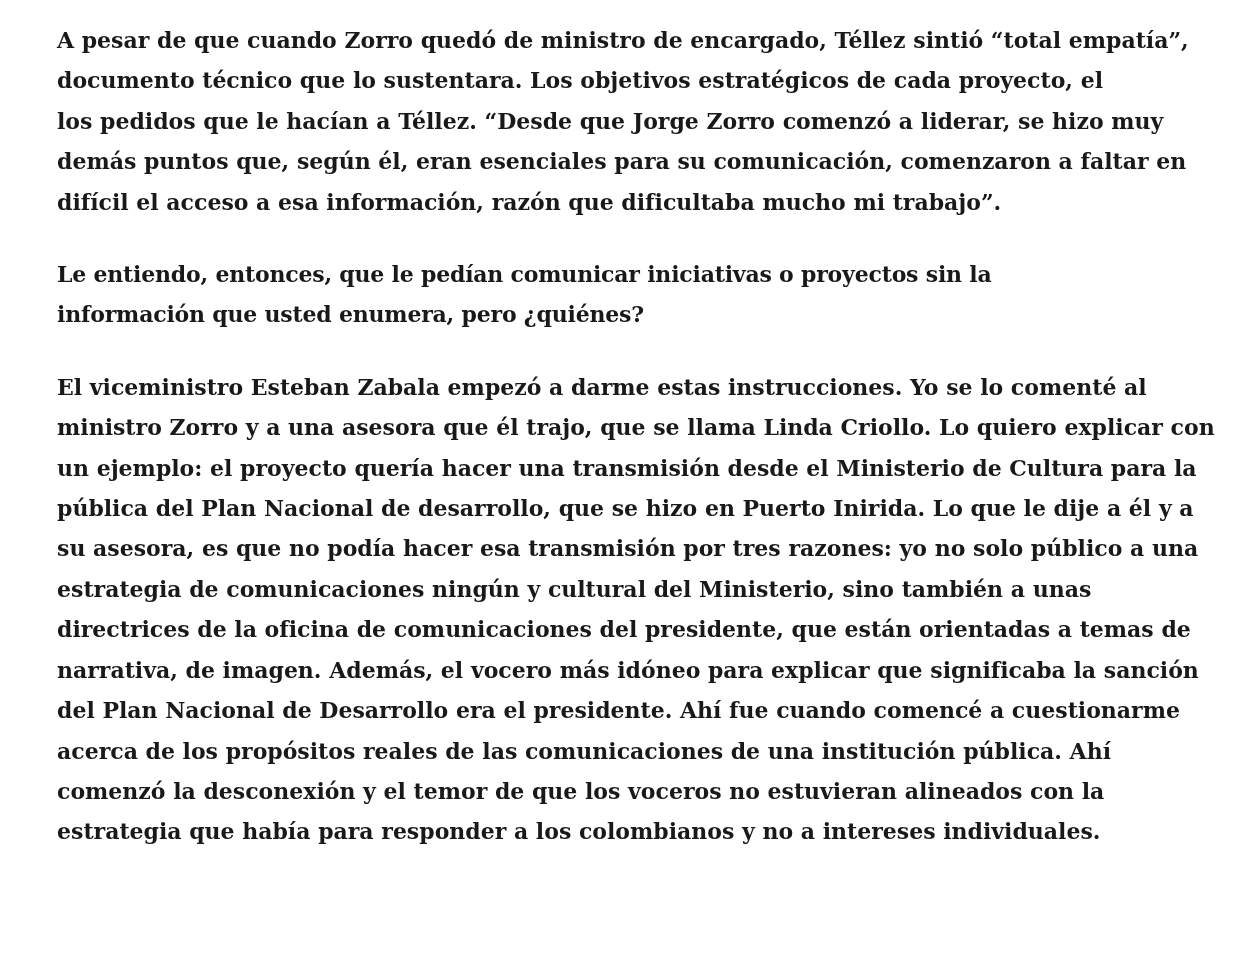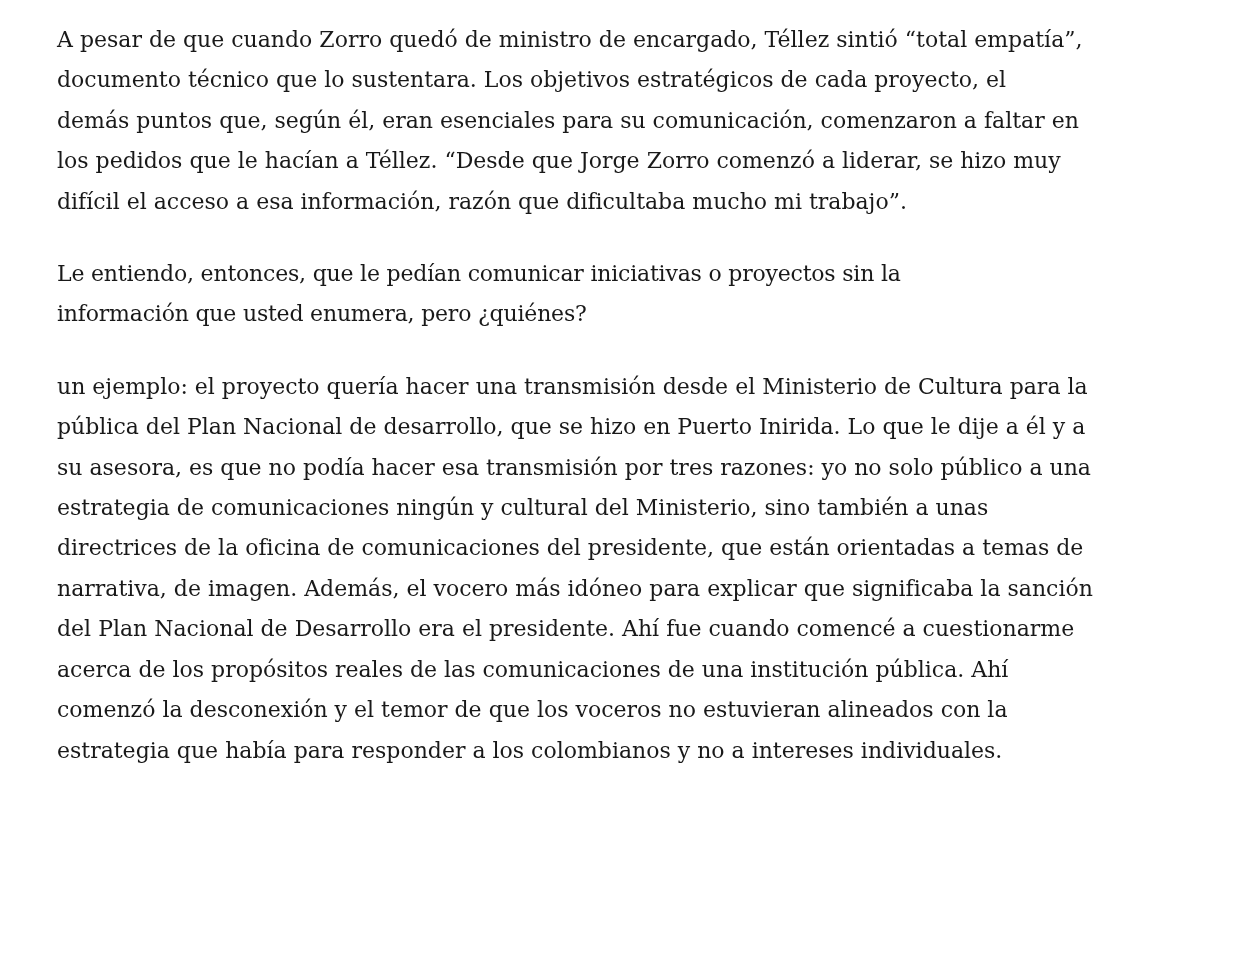--- a/index.html
+++ b/index.html
@@ -15,47 +15,49 @@
     left: 57px;
     top: 20px;
     width: 1100px;
     font-family: "DejaVu Serif", "Liberation Serif", serif;
     color: #191919;
   }
   .paragraph {
     margin: 0 0 32px 0;
     font-size: 22px;
     line-height: 40.4px;
-    font-weight: 400;
+    font-weight: 700;
   }
   .paragraph.question {
-    font-weight: 400;
+    font-weight: 700;
     letter-spacing: -0.2px;
   }
   .text-line {
     white-space: nowrap;
   }
 </style>
 </head>
 <body style="background: rgb(255, 255, 255);">
 
 <main class="article" style="color: rgb(25, 25, 25);">
   <div id="paragraphs">
       <div class="paragraph answer">
         <div class="text-line">A pesar de que cuando Zorro quedó de ministro de encargado, Téllez sintió “total empatía”,</div>
         <div class="text-line">documento técnico que lo sustentara. Los objetivos estratégicos de cada proyecto, el</div>
+        <div class="text-line">los pedidos que le hacían a Téllez. “Desde que Jorge Zorro comenzó a liderar, se hizo muy</div>
         <div class="text-line">demás puntos que, según él, eran esenciales para su comunicación, comenzaron a faltar en</div>
-        <div class="text-line">los pedidos que le hacían a Téllez. “Desde que Jorge Zorro comenzó a liderar, se hizo muy</div>
         <div class="text-line">difícil el acceso a esa información, razón que dificultaba mucho mi trabajo”.</div>
       </div>
       <div class="paragraph question">
         <div class="text-line">Le entiendo, entonces, que le pedían comunicar iniciativas o proyectos sin la</div>
         <div class="text-line">información que usted enumera, pero ¿quiénes?</div>
       </div>
       <div class="paragraph answer">
+        <div class="text-line">El viceministro Esteban Zabala empezó a darme estas instrucciones. Yo se lo comenté al</div>
+        <div class="text-line">ministro Zorro y a una asesora que él trajo, que se llama Linda Criollo. Lo quiero explicar con</div>
         <div class="text-line">un ejemplo: el proyecto quería hacer una transmisión desde el Ministerio de Cultura para la</div>
         <div class="text-line">pública del Plan Nacional de desarrollo, que se hizo en Puerto Inirida. Lo que le dije a él y a</div>
         <div class="text-line">su asesora, es que no podía hacer esa transmisión por tres razones: yo no solo público a una</div>
         <div class="text-line">estrategia de comunicaciones ningún y cultural del Ministerio, sino también a unas</div>
         <div class="text-line">directrices de la oficina de comunicaciones del presidente, que están orientadas a temas de</div>
         <div class="text-line">narrativa, de imagen. Además, el vocero más idóneo para explicar que significaba la sanción</div>
         <div class="text-line">del Plan Nacional de Desarrollo era el presidente. Ahí fue cuando comencé a cuestionarme</div>
         <div class="text-line">acerca de los propósitos reales de las comunicaciones de una institución pública. Ahí</div>
         <div class="text-line">comenzó la desconexión y el temor de que los voceros no estuvieran alineados con la</div>
         <div class="text-line">estrategia que había para responder a los colombianos y no a intereses individuales.</div>

